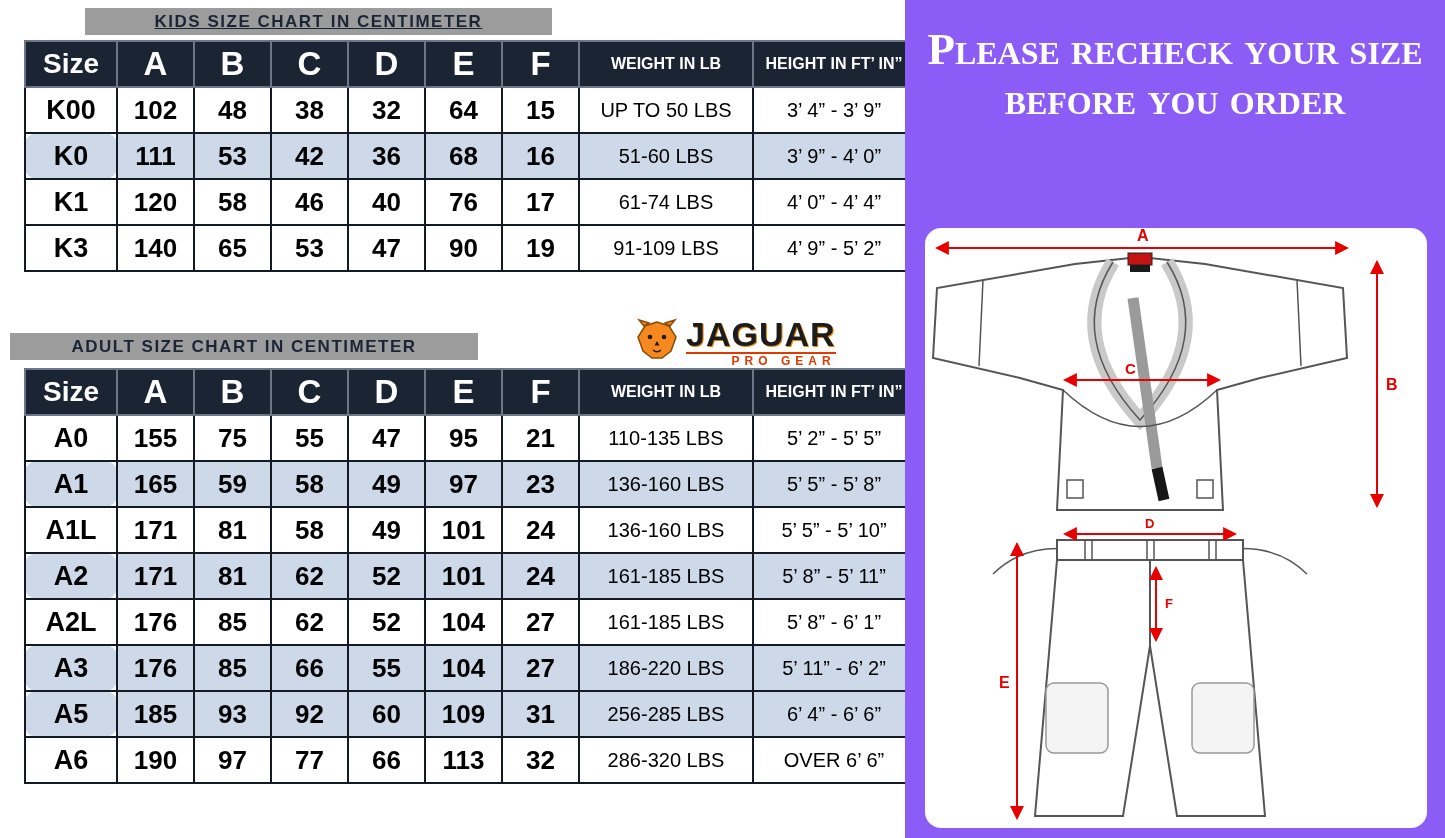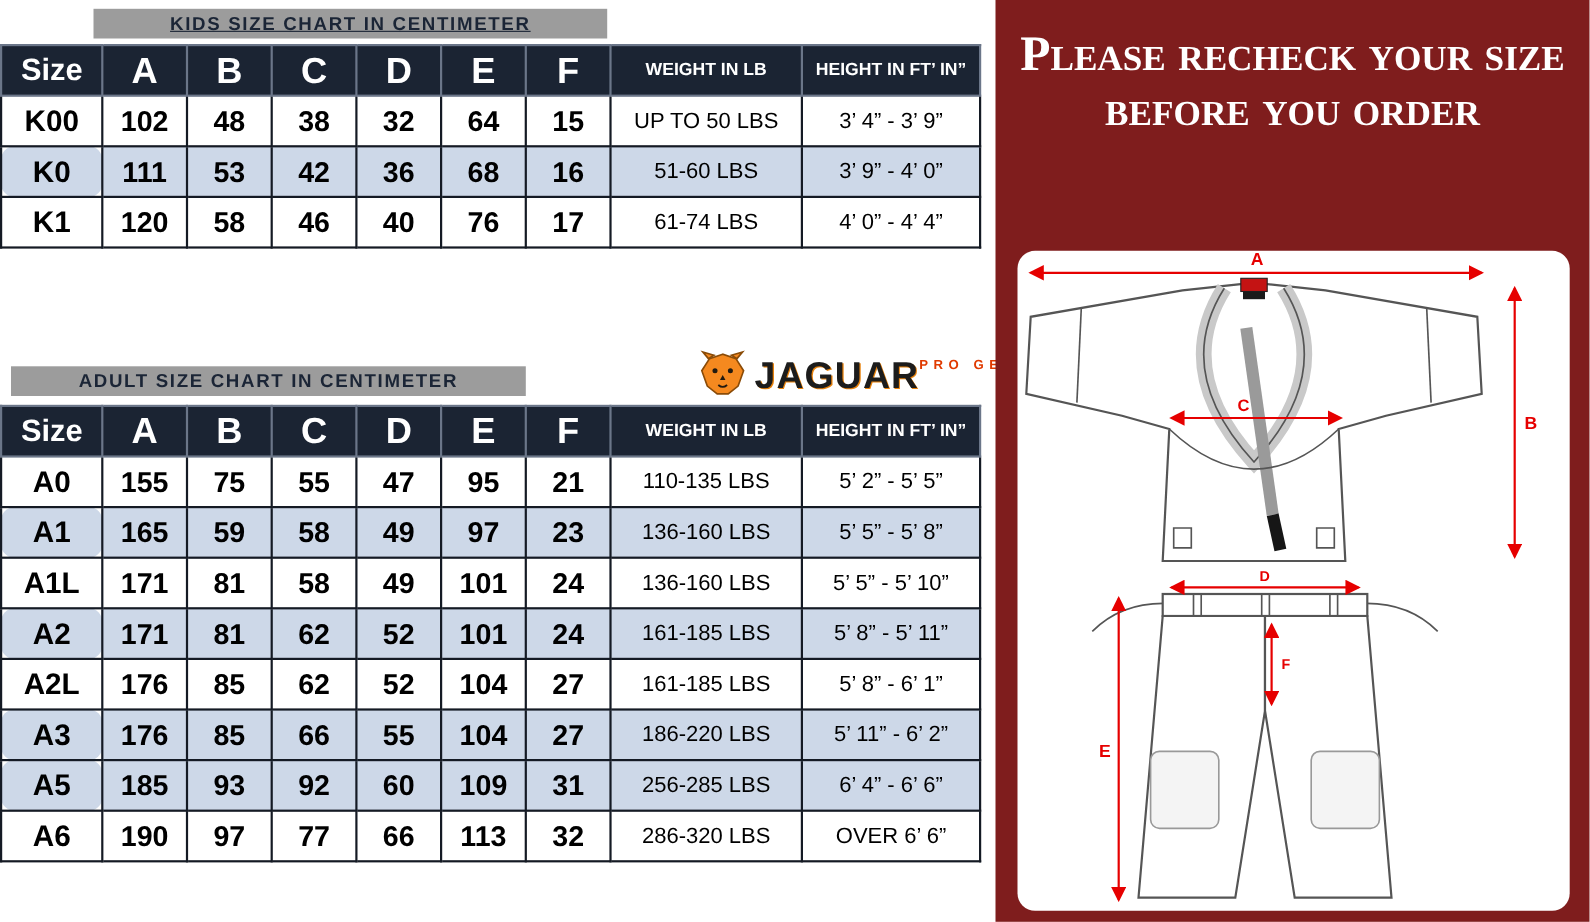--- a/index.html
+++ b/index.html
@@ -10,21 +10,21 @@
   
   .title-bar{
     position:absolute;height:27px;background:#9c9c9c;color:#1b2536;
     font-weight:bold;font-size:17px;letter-spacing:1.5px;
     display:flex;align-items:center;justify-content:center;
   }
   #kids-title{left:85px;top:8px;width:467px;text-decoration:underline;}
   #adult-title{left:10px;top:333px;width:468px;}
 
   .size-table{
-    position:absolute;left:0;border-collapse:collapse;table-layout:fixed;
+    position:absolute;left:24px;border-collapse:collapse;table-layout:fixed;
     width:892px;background:#fff;border:2px solid #141a24;
   }
   #kids-table{top:40px;}
   #adult-table{top:368px;}
   .size-table tr{height:46px;}
   .size-table th{
     background:#1b2433;color:#fff;border:2px solid #6b7689;
     text-align:center;vertical-align:middle;padding:0;
   }
   .size-table th:nth-child(1){width:90px;}
@@ -40,34 +40,34 @@
   .size-table td.cell-size{font-size:27px;font-weight:bold;border-radius:12px;}
   .size-table td.cell-val{font-size:26px;font-weight:bold;}
   .size-table td.cell-weight,.size-table td.cell-height{font-size:20px;}
   .size-table tr.alt td{background:#cdd8e8;}
 
   
   .logo{
     position:absolute;left:634px;top:316px;height:52px;
     display:flex;align-items:center;gap:6px;
   }
-  .logo-text{display:flex;flex-direction:row;}
+  .logo-text{display:flex;flex-direction:column;}
   .logo-name{
     font-size:34px;font-weight:800;color:#1c1c1c;letter-spacing:1px;
     line-height:1;text-shadow:1px 1px 0 #e8820c;
   }
   .logo-underline{height:2px;background:#e03a00;margin:1px 0 1px 0;}
   .logo-tag{
     color:#e03a00;font-size:12px;font-weight:bold;letter-spacing:5px;
     text-align:right;line-height:1;
   }
 
   
   .right-panel{
-    position:absolute;left:905px;top:0;width:540px;height:838px;background:#7f1d1d;
+    position:absolute;left:905px;top:0;width:540px;height:838px;background:#8b5cf6;
   }
   .recheck-message{
     color:#fff;font-family:"Liberation Serif", serif;font-weight:700;
     font-variant:small-caps;font-size:45px;text-align:center;line-height:1.12;
     padding-top:24px;
   }
   .diagram-card{
     position:absolute;left:20px;top:228px;width:502px;height:600px;
     background:#fff;border-radius:16px;
   }
@@ -122,20 +122,31 @@
       <tr>
         <td class="cell-size">K1</td>
         <td class="cell-val">120</td>
         <td class="cell-val">58</td>
         <td class="cell-val">46</td>
         <td class="cell-val">40</td>
         <td class="cell-val">76</td>
         <td class="cell-val">17</td>
         <td class="cell-weight">61-74 LBS</td>
         <td class="cell-height">4’ 0” - 4’ 4”</td>
+      </tr>
+      <tr>
+        <td class="cell-size">K3</td>
+        <td class="cell-val">140</td>
+        <td class="cell-val">65</td>
+        <td class="cell-val">53</td>
+        <td class="cell-val">47</td>
+        <td class="cell-val">90</td>
+        <td class="cell-val">19</td>
+        <td class="cell-weight">91-109 LBS</td>
+        <td class="cell-height">4’ 9” - 5’ 2”</td>
       </tr>
     </tbody>
   </table>
 
 <div class="title-bar" id="adult-title">ADULT SIZE CHART IN CENTIMETER</div>
 
 <div class="logo">
   <span>
     <svg width="46" height="44" viewBox="0 0 46 44">
       <path d="M10,8 L5,2 L15,5 Z" fill="#f5891f" stroke="#8a4b07" stroke-width="1.5"></path>

